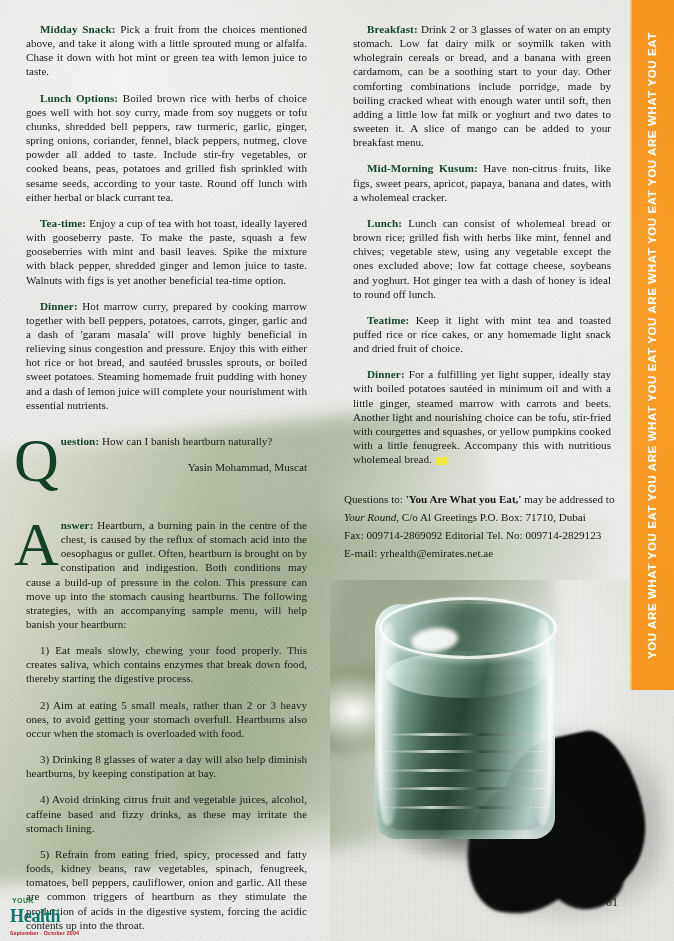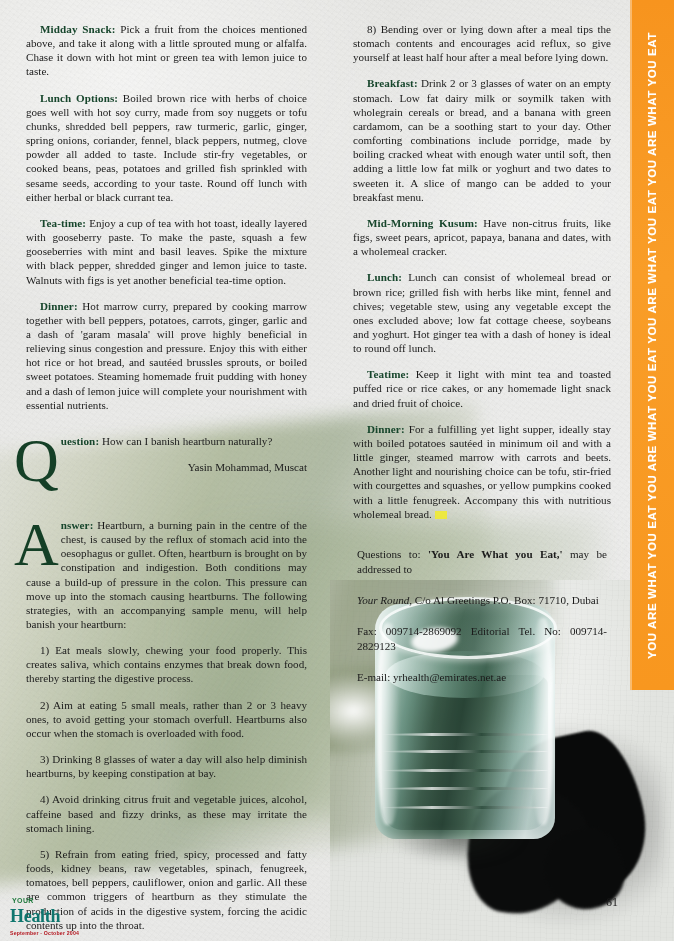--- a/index.html
+++ b/index.html
@@ -267,21 +267,21 @@
   .q-block .q-line{ text-indent:0; }
   .q-attrib{ display:block; text-align:right; text-indent:0; }
   .a-block{ margin-top:26px; }
 
   
   .contact{
     margin-top:26px;
     text-indent:0;
     line-height:15px;
   }
-  .contact p{ text-indent:0; margin:16px; }
+  .contact p{ text-indent:0; margin:3px; }
   .contact .b{ font-weight:700; }
   .contact .i{ font-style:italic; }
   .byline{
     margin-top:22px;
     text-indent:0;
     font-style:italic;
     font-size:10.4px;
     text-align:center;
   }
 
@@ -404,21 +404,20 @@
     <p>2) Aim at eating 5 small meals, rather than 2 or 3 heavy ones, to avoid getting your stomach overfull. Heartburns also occur when the stomach is overloaded with food.</p>
     <p>3) Drinking 8 glasses of water a day will also help diminish heartburns, by keeping constipation at bay.</p>
     <p>4) Avoid drinking citrus fruit and vegetable juices, alcohol, caffeine based and fizzy drinks, as these may irritate the stomach lining.</p>
     <p>5) Refrain from eating fried, spicy, processed and fatty foods, kidney beans, raw vegetables, spinach, fenugreek, tomatoes, bell peppers, cauliflower, onion and garlic.  All these are common triggers of heartburn as they stimulate the production of acids in the digestive system, forcing the acidic contents up into the throat.</p>
     <p>6) Lose any excess weight with diet and exercise, as extra weight below the diaphragm tends to push stomach acids back into the gullet.</p>
     <p>5) Try to avoid smoking as it causes heartburns.</p>
   </div>
 
   <div class="col" id="col-right">
 
-    <p>8) Bending over or lying down after a meal tips the stomach contents and encourages acid reflux, so give yourself at least half hour after a meal before lying down.</p>
 
     <p><span class="lead">Breakfast:</span><span>  Drink 2 or 3 glasses of water on an empty stomach.  Low fat dairy milk or soymilk taken with wholegrain cereals or bread, and a banana with green cardamom, can be a soothing start to your day.  Other comforting combinations include porridge, made by boiling cracked wheat with enough water until soft, then adding a little low fat milk or yoghurt and two dates to sweeten it.  A slice of mango can be added to your breakfast menu.</span></p>
 
     <p><span class="lead">Mid-Morning Kusum:</span><span>  Have non-citrus fruits, like figs, sweet pears, apricot, papaya, banana and dates, with a wholemeal cracker.</span></p>
 
     <p><span class="lead">Lunch:</span><span>  Lunch can consist of wholemeal bread or brown rice; grilled fish with herbs like mint, fennel and chives; vegetable stew, using any vegetable except the ones excluded above; low fat cottage cheese, soybeans and yoghurt.  Hot ginger tea with a dash of honey is ideal to round off lunch.</span></p>
 
     <p><span class="lead">Teatime:</span><span>  Keep it light with mint tea and toasted puffed rice or rice cakes, or any homemade light snack and dried fruit of choice.</span></p>
 
     <p><span class="lead">Dinner:</span><span>  For a fulfilling yet light supper, ideally stay with boiled potatoes sautéed in minimum oil and with a little ginger, steamed marrow with carrots and beets. Another light and nourishing choice can be tofu, stir-fried with courgettes and squashes, or yellow pumpkins cooked with a little fenugreek. Accompany this with nutritious wholemeal bread.</span><span class="yellow-mark"></span></p>

